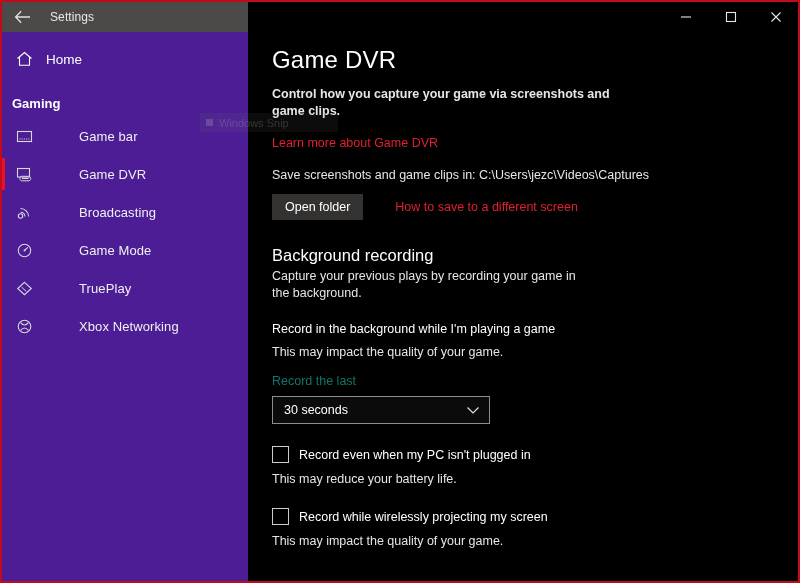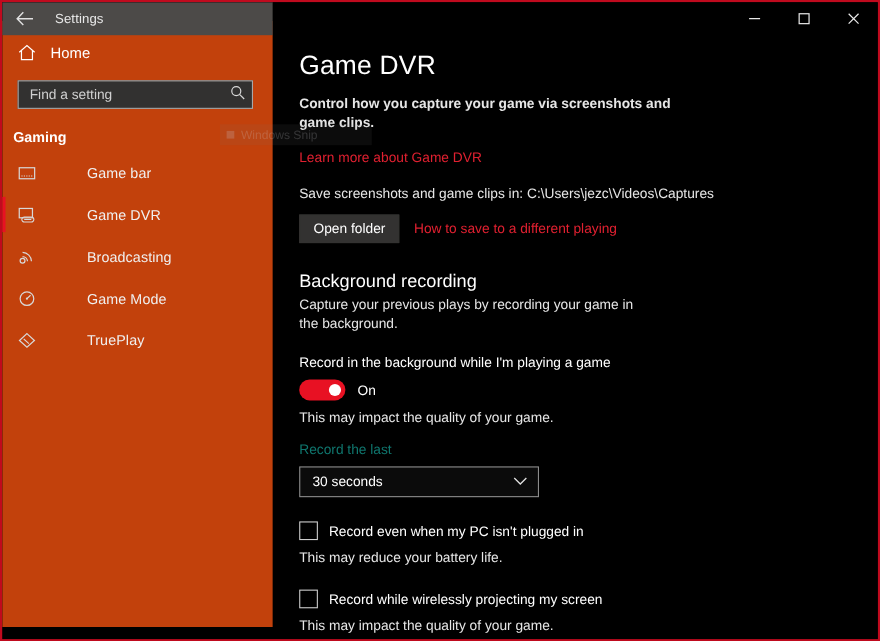--- a/index.html
+++ b/index.html
@@ -68,25 +68,25 @@
     display: flex;
     align-items: center;
     justify-content: center;
     cursor: default;
   }
   .wc svg { display: block; }
 
   
   .sidebar {
     position: absolute;
-    top: 17px;
+    top: 28px;
     left: 0;
     width: 246px;
     height: 551px;
-    background: #c2410c;
+    background: #4c1d95;
     padding-top: 10px;
   }
 
   .home-row {
     height: 38px;
     display: flex;
     align-items: center;
     padding-left: 14px;
     cursor: default;
   }
@@ -190,20 +190,21 @@
   .path-line {
     font-size: 12.5px;
     color: #e6e6e6;
     margin-top: 17px;
   }
 
   .row-btn {
     display: flex;
     align-items: center;
     margin-top: 12px;
+    gap: 19px;
   }
   .btn {
     background: #333231;
     color: #ffffff;
     border: 1px solid #333231;
     font-size: 12.5px;
     font-family: "Liberation Sans", sans-serif;
     padding: 5px 12px;
     cursor: default;
   }
@@ -382,29 +383,20 @@
 
     <div class="home-row">
       <span class="ico">
         <svg width="17" height="16" viewBox="0 0 17 16">
           <path d="M1.5 7.5 L8.5 1.5 L15.5 7.5 M3.5 6.2 L3.5 14.2 L13.5 14.2 L13.5 6.2" stroke="#ffffff" stroke-width="1.1" fill="none"></path>
         </svg>
       </span>
       <span class="lbl">Home</span>
     </div>
 
-    <div class="search-wrap">
-      <input type="text" value="" placeholder="Find a setting" style="">
-      <span>
-        <svg width="14" height="14" viewBox="0 0 14 14">
-          <circle cx="5.8" cy="5.8" r="4.1" stroke="#d8d8d8" stroke-width="1.1" fill="none"></circle>
-          <path d="M9 9 L13 13" stroke="#d8d8d8" stroke-width="1.1"></path>
-        </svg>
-      </span>
-    </div>
 
     <div class="section-head">Gaming</div>
 
     <div class="nav-item">
       <span class="ico">
         <svg width="17" height="15" viewBox="0 0 17 15">
           <rect x="1.5" y="2.5" width="14" height="10" stroke="#d8d8d8" stroke-width="1.1" fill="none"></rect>
           <path d="M4 9.5 L4 10.5 M6.2 9.5 L6.2 10.5 M8.4 9.5 L8.4 10.5 M10.6 9.5 L10.6 10.5 M12.8 9.5 L12.8 10.5" stroke="#d8d8d8" stroke-width="1.1"></path>
         </svg>
       </span>
@@ -446,48 +438,51 @@
     <div class="nav-item">
       <span class="ico">
         <svg width="17" height="15" viewBox="0 0 17 15">
           <path d="M8.5 1.3 L15.3 7.5 L8.5 13.7 L1.7 7.5 Z" stroke="#d8d8d8" stroke-width="1.1" fill="none"></path>
           <path d="M5.6 6.2 L10.3 10.4" stroke="#d8d8d8" stroke-width="1"></path>
         </svg>
       </span>
       <span class="lbl">TruePlay</span>
     </div>
 
+    <div class="nav-item">
+      <span class="ico">
+        <svg width="17" height="15" viewBox="0 0 17 15">
+          <circle cx="8.5" cy="7.5" r="6.3" stroke="#d8d8d8" stroke-width="1.1" fill="none"></circle>
+          <path d="M4.6 3.6 Q8.5 8.3 12.4 3.6 M4.6 11.4 Q8.5 6.7 12.4 11.4" stroke="#d8d8d8" stroke-width="1.1" fill="none"></path>
+        </svg>
+      </span>
+      <span class="lbl">Xbox Networking</span>
+    </div>
   </div>
 
   <div class="main">
 
     <div class="page-title">Game DVR</div>
 
     <div class="desc">Control how you capture your game via screenshots and game clips.</div>
 
     <a class="link">Learn more about Game DVR</a>
 
     <div class="path-line">Save screenshots and game clips in: C:\Users\jezc\Videos\Captures</div>
 
     <div class="row-btn">
       <button class="btn">Open folder</button>
-      <a class="link-inline">How to save to a different playing</a>
+      <a class="link-inline">How to save to a different screen</a>
     </div>
 
     <div class="group-title">Background recording</div>
     <div class="group-desc">Capture your previous plays by recording your game in the background.</div>
 
     <div class="field-label">Record in the background while I'm playing a game</div>
 
-    <div class="toggle-row">
-      <div class="toggle">
-        <span class="knob"></span>
-      </div>
-      <span class="toggle-label">On</span>
-    </div>
 
     <div class="hint">This may impact the quality of your game.</div>
 
     <div class="sublabel">Record the last</div>
 
     <div class="dropdown">
       <span class="val">30 seconds</span>
       <span>
         <svg width="14" height="9" viewBox="0 0 14 9">
           <path d="M1.5 1.5 L7 7 L12.5 1.5" stroke="#e0e0e0" stroke-width="1.2" fill="none"></path>

